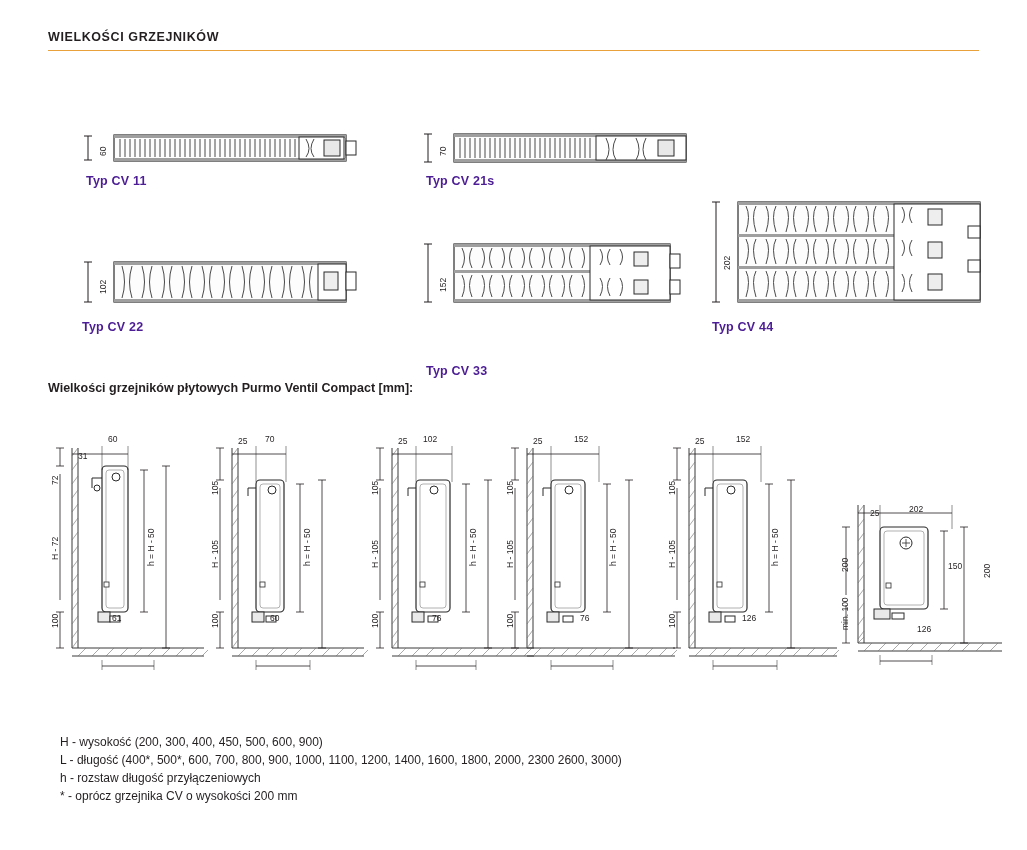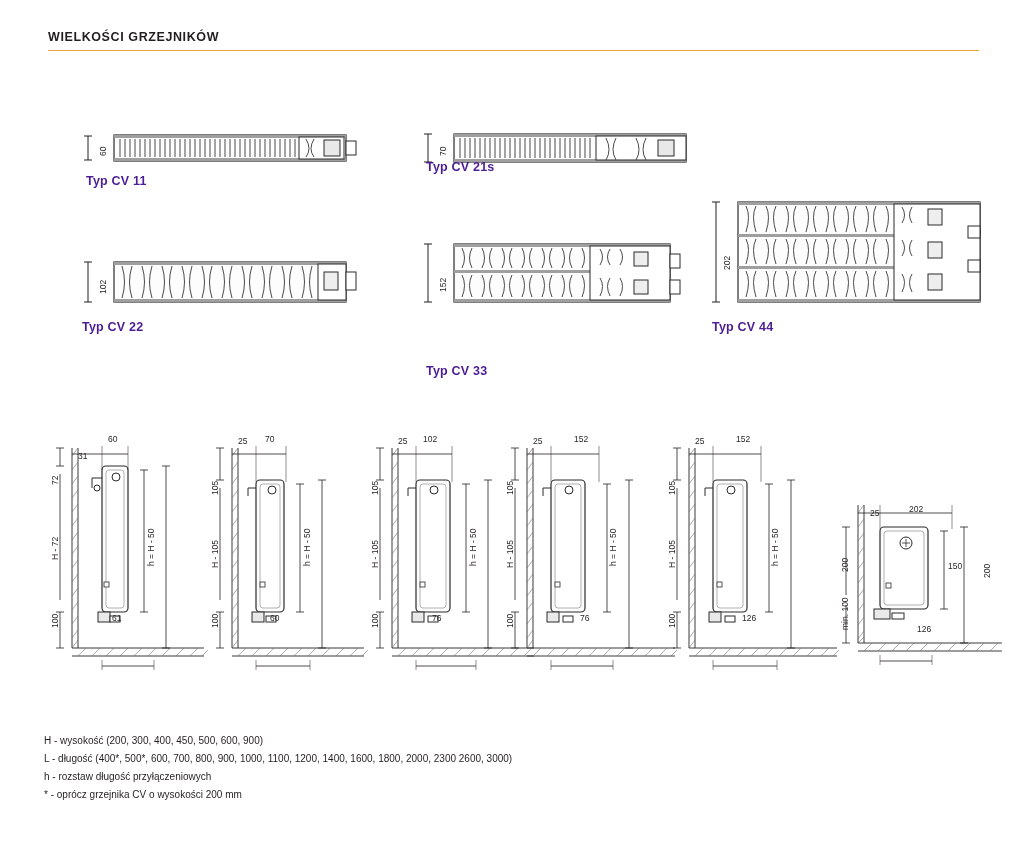--- a/index.html
+++ b/index.html
@@ -29,21 +29,21 @@
   .section-title{
     position:absolute;left:48px;top:381px;font-size:12.5px;font-weight:700;color:#231f20;
   }
   .dim{
     position:absolute;font-size:8.5px;color:#231f20;font-family:"Liberation Sans",sans-serif;
   }
   .dim.vert{
     transform:rotate(-90deg);transform-origin:0 0;white-space:nowrap;
   }
   .foot{
-    position:absolute;left:44px;font-size:10px;color:#231f20;
+    position:absolute;left:60px;font-size:12px;color:#231f20;
   }
 
   
   .blk{position:absolute;}
   svg{display:block;}
 </style>
 </head>
 <body>
 
 <div class="page">
@@ -85,21 +85,21 @@
       <rect x="34" y="31" width="232" height="3" fill="#9f9f9f"></rect>
       <g stroke="#4a4a4a" stroke-width="1" fill="none">
         <path d="M40 10 l0 20 M45 10 l0 20 M50 10 l0 20 M55 10 l0 20 M60 10 l0 20 M65 10 l0 20 M70 10 l0 20 M75 10 l0 20 M80 10 l0 20 M85 10 l0 20 M90 10 l0 20 M95 10 l0 20 M100 10 l0 20 M105 10 l0 20 M110 10 l0 20 M115 10 l0 20 M120 10 l0 20 M125 10 l0 20 M130 10 l0 20 M135 10 l0 20 M140 10 l0 20 M145 10 l0 20 M150 10 l0 20 M155 10 l0 20 M160 10 l0 20 M165 10 l0 20 M170 10 l0 20"></path>
       </g>
       <rect x="176" y="8" width="90" height="24" fill="#ffffff" stroke="#2b2b2b" stroke-width="1"></rect>
       <path d="M186 10 q6 12 0 22 M196 10 q-6 12 0 22 M216 10 q6 12 0 22 M226 10 q-6 12 0 22" stroke="#4a4a4a" stroke-width="1" fill="none"></path>
       <rect x="238" y="12" width="16" height="16" fill="#e8e8e8" stroke="#2b2b2b" stroke-width="1"></rect>
     </svg>
   </div>
   <div class="dim vert" style="left:438px;top:156px;">70</div>
-  <div class="type-label" style="left:426px;top:160px;">Typ CV 21s</div>
+  <div class="type-label" style="left:426px;top:174px;">Typ CV 21s</div>
 
   <div class="blk" style="left:80px;top:258px;">
     <svg width="290" height="52" viewBox="0 0 290 52">
       <line x1="8" y1="4" x2="8" y2="44" stroke="#231f20" stroke-width="1"></line>
       <line x1="4" y1="4" x2="12" y2="4" stroke="#231f20" stroke-width="1"></line>
       <line x1="4" y1="44" x2="12" y2="44" stroke="#231f20" stroke-width="1"></line>
       <rect x="34" y="4" width="232" height="40" fill="#fdfdfd" stroke="#2b2b2b" stroke-width="1.2"></rect>
       <rect x="34" y="4" width="232" height="3" fill="#9f9f9f"></rect>
       <rect x="34" y="41" width="232" height="3" fill="#9f9f9f"></rect>
       <g stroke="#4a4a4a" stroke-width="1" fill="none">
@@ -160,20 +160,21 @@
       <rect x="222" y="13" width="14" height="16" fill="#eeeeee" stroke="#2b2b2b" stroke-width="1"></rect>
       <rect x="222" y="46" width="14" height="16" fill="#eeeeee" stroke="#2b2b2b" stroke-width="1"></rect>
       <rect x="222" y="78" width="14" height="16" fill="#eeeeee" stroke="#2b2b2b" stroke-width="1"></rect>
       <rect x="262" y="30" width="12" height="12" fill="#ffffff" stroke="#2b2b2b" stroke-width="1"></rect>
       <rect x="262" y="64" width="12" height="12" fill="#ffffff" stroke="#2b2b2b" stroke-width="1"></rect>
     </svg>
   </div>
   <div class="dim vert" style="left:722px;top:270px;">202</div>
   <div class="type-label" style="left:712px;top:320px;">Typ CV 44</div>
 
+  <div class="section-title">Wielkości grzejników płytowych Purmo Ventil Compact [mm]:</div>
 
   <div class="blk" style="left:48px;top:430px;">
     <svg width="160" height="240" viewBox="0 0 160 240">
 
       <line x1="24" y1="18" x2="24" y2="218" stroke="#3a3a3a" stroke-width="1"></line>
       <line x1="30" y1="18" x2="30" y2="218" stroke="#3a3a3a" stroke-width="1"></line>
 
       <g stroke="#6f6f6f" stroke-width=".6">
         <path d="M24 26 l6 -8 M24 40 l6 -8 M24 54 l6 -8 M24 68 l6 -8 M24 82 l6 -8 M24 96 l6 -8 M24 110 l6 -8 M24 124 l6 -8 M24 138 l6 -8 M24 152 l6 -8 M24 166 l6 -8 M24 180 l6 -8 M24 194 l6 -8 M24 208 l6 -8 M24 218 l6 -8"></path>
       </g>

